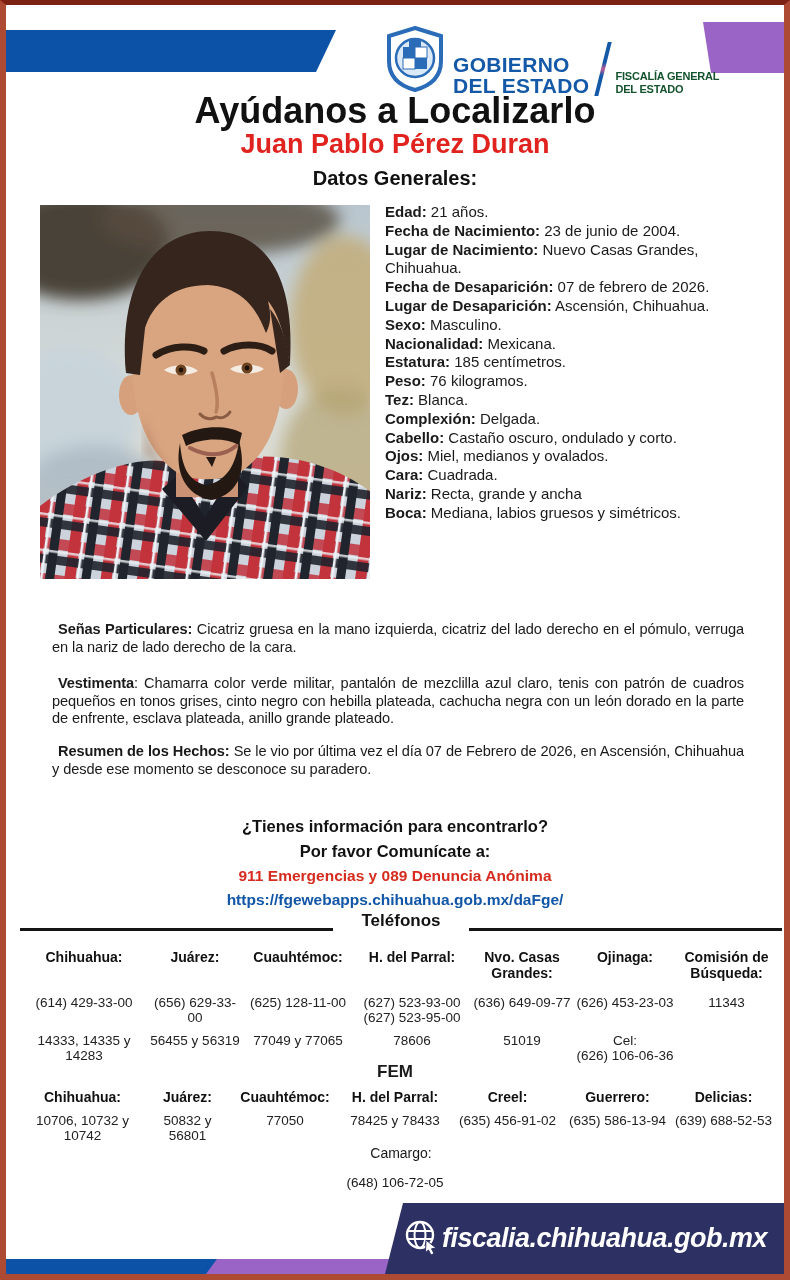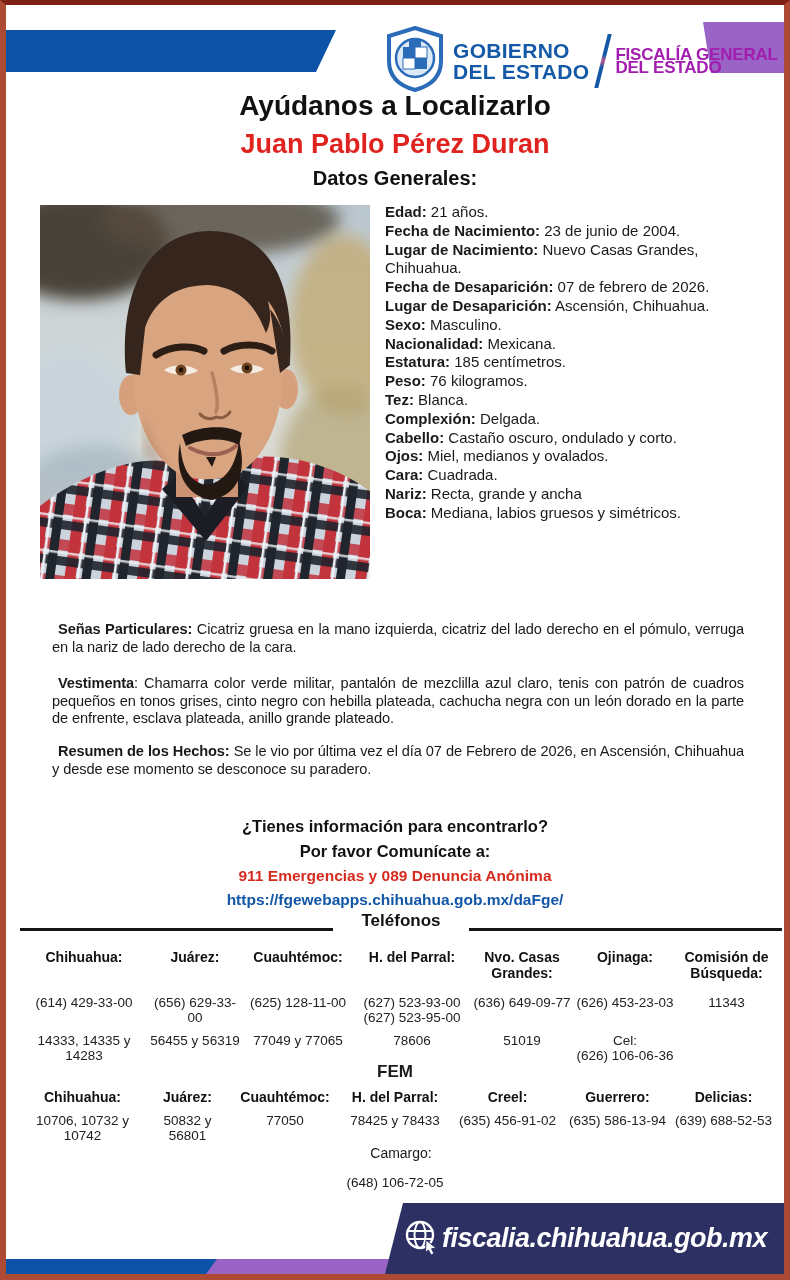--- a/index.html
+++ b/index.html
@@ -9,27 +9,27 @@
     position:relative; width:790px; height:1280px; background:#fff;
     border:6px solid #ad4a33; border-top:5px solid #7d2114; overflow:hidden;
   }
   .abs { position:absolute; }
 
   
   .bar-blue-top { left:0; top:25px; width:330px; height:42px; background:#0c52a7;
     clip-path:polygon(0 0,100% 0,calc(100% - 20px) 100%,0 100%); }
   .bar-purple-top { right:0; top:17px; width:81px; height:51px; background:#9a63c6;
     clip-path:polygon(0 0,100% 0,100% 100%,8px 100%); }
-  .logo-row { left:379px; top:21px; display:flex; align-items:center; }
+  .logo-row { left:379px; top:21px; display:flex; align-items:flex-end; }
   .gob-text { margin-left:8px; color:#1459a8; font-weight:800; font-size:21px; line-height:21px; letter-spacing:.3px; }
   .logo-divider { width:4px; height:54px; margin:0 10px 0 12px; transform:skewX(-14deg);
     background:linear-gradient(to bottom,#1459a8 0%,#1459a8 38%,#c05a96 50%,#1459a8 62%,#1459a8 100%); }
-  .fge-text { color:#a21caf; font-weight:700; font-size:17px; line-height:13px; letter-spacing:-.2px; }
-
-  .title-main { left:0; top:85px; width:100%; text-align:center; font-size:28px; font-weight:800; color:#111; }
+  .fge-text { color:#14532d; font-weight:700; font-size:11px; line-height:13px; letter-spacing:-.2px; }
+
+  .title-main { left:0; top:85px; width:100%; text-align:center; font-size:36px; font-weight:800; color:#111; }
   .person-name { left:0; top:124px; width:100%; text-align:center; font-size:27px; font-weight:800; color:#e0231e; }
   .datos-heading { left:0; top:162px; width:100%; text-align:center; font-size:20px; font-weight:800; color:#111; }
 
   
   .photo { left:34px; top:200px; width:330px; height:374px; overflow:hidden; background:#cfd6da; }
   .photo svg { display:block; }
 
   
   .datos-list { left:379px; top:198px; width:380px; font-size:15px; line-height:18.8px; }
   .datos-list b { font-weight:800; }

